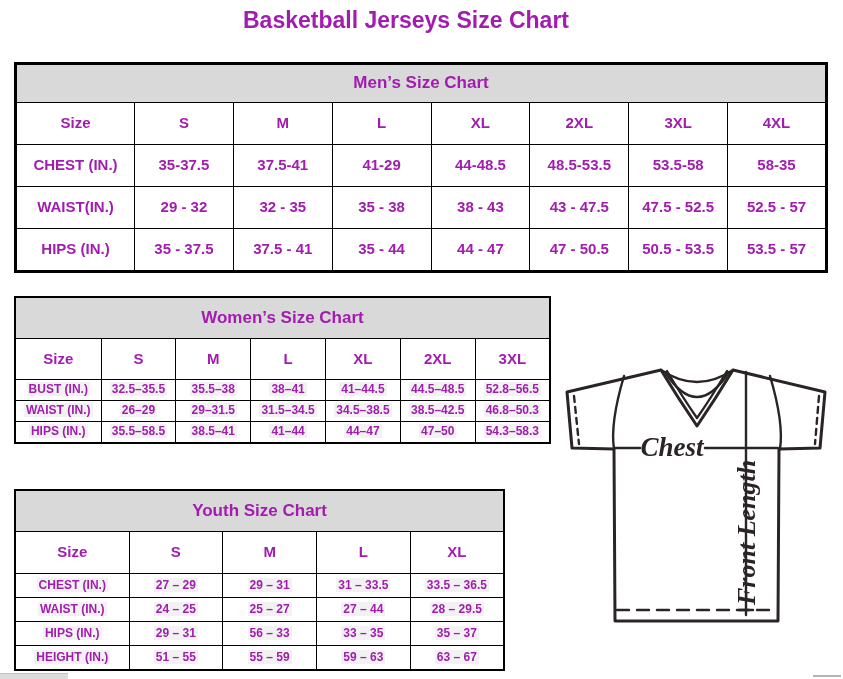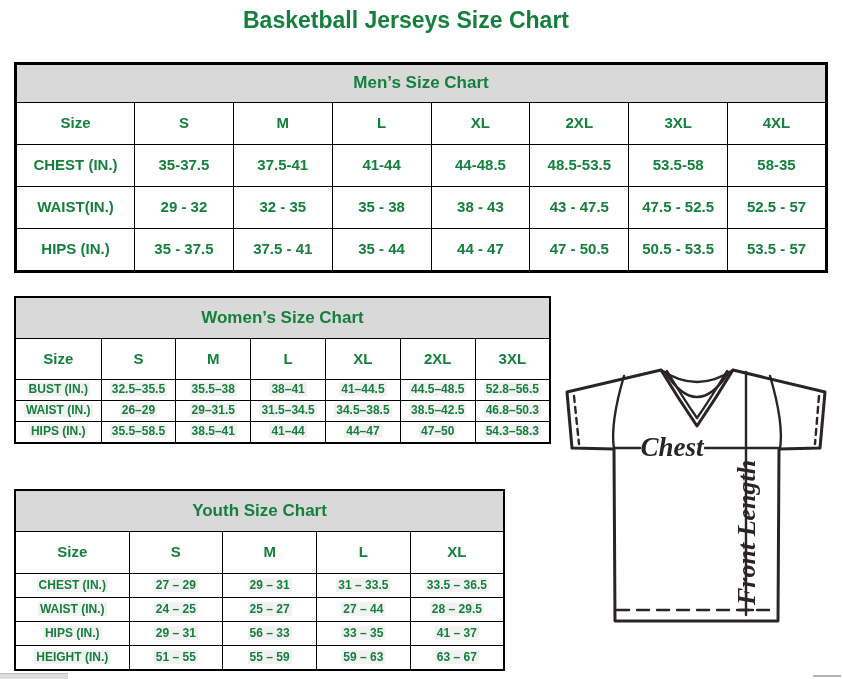--- a/index.html
+++ b/index.html
@@ -1,17 +1,17 @@
 <!DOCTYPE html>
 <html><head>
 <meta charset="utf-8">
 <style>
   html,body{margin:0;padding:0;background:#fff;}
   .page{position:relative;width:843px;height:679px;background:#ffffff;overflow:hidden;
-        font-family:"Liberation Sans","DejaVu Sans",sans-serif;color:#15803d;}
+        font-family:"Liberation Sans","DejaVu Sans",sans-serif;color:#a21caf;}
   .title{position:absolute;top:7px;left:0;width:812px;text-align:center;
          font-size:23px;font-weight:bold;letter-spacing:0px;}
   table.tbl{position:absolute;border-collapse:collapse;table-layout:fixed;background:#fff;}
   table.tbl td{border:1.5px solid #000;text-align:center;vertical-align:middle;
                font-weight:700;padding:0;line-height:1.1;}
   td.band{background:#d9d9d9;font-size:17px;}
   
   table.men{left:14px;top:62px;width:814px;border:3px solid #000;padding-left:42px;}
   table.men col.lab{width:119px;}
   table.men td.band{height:37px;}
@@ -67,21 +67,21 @@
       <td>L</td>
       <td>XL</td>
       <td>2XL</td>
       <td>3XL</td>
       <td>4XL</td>
     </tr>
     <tr class="drow">
       <td>CHEST (IN.)</td>
       <td>35-37.5</td>
       <td>37.5-41</td>
-      <td>41-44</td>
+      <td>41-29</td>
       <td>44-48.5</td>
       <td>48.5-53.5</td>
       <td>53.5-58</td>
       <td>58-35</td>
     </tr>
     <tr class="drow">
       <td>WAIST(IN.)</td>
       <td>29 - 32</td>
       <td>32 - 35</td>
       <td>35 - 38</td>
@@ -187,21 +187,21 @@
       <td><span class="hl">24 – 25</span></td>
       <td><span class="hl">25 – 27</span></td>
       <td><span class="hl">27 – 44</span></td>
       <td><span class="hl">28 – 29.5</span></td>
     </tr>
     <tr class="trow">
       <td><span class="hl">HIPS (IN.)</span></td>
       <td><span class="hl">29 – 31</span></td>
       <td><span class="hl">56 – 33</span></td>
       <td><span class="hl">33 – 35</span></td>
-      <td><span class="hl">41 – 37</span></td>
+      <td><span class="hl">35 – 37</span></td>
     </tr>
     <tr class="trow">
       <td><span class="hl">HEIGHT (IN.)</span></td>
       <td><span class="hl">51 – 55</span></td>
       <td><span class="hl">55 – 59</span></td>
       <td><span class="hl">59 – 63</span></td>
       <td><span class="hl">63 – 67</span></td>
     </tr>
   </tbody>
     </table>

